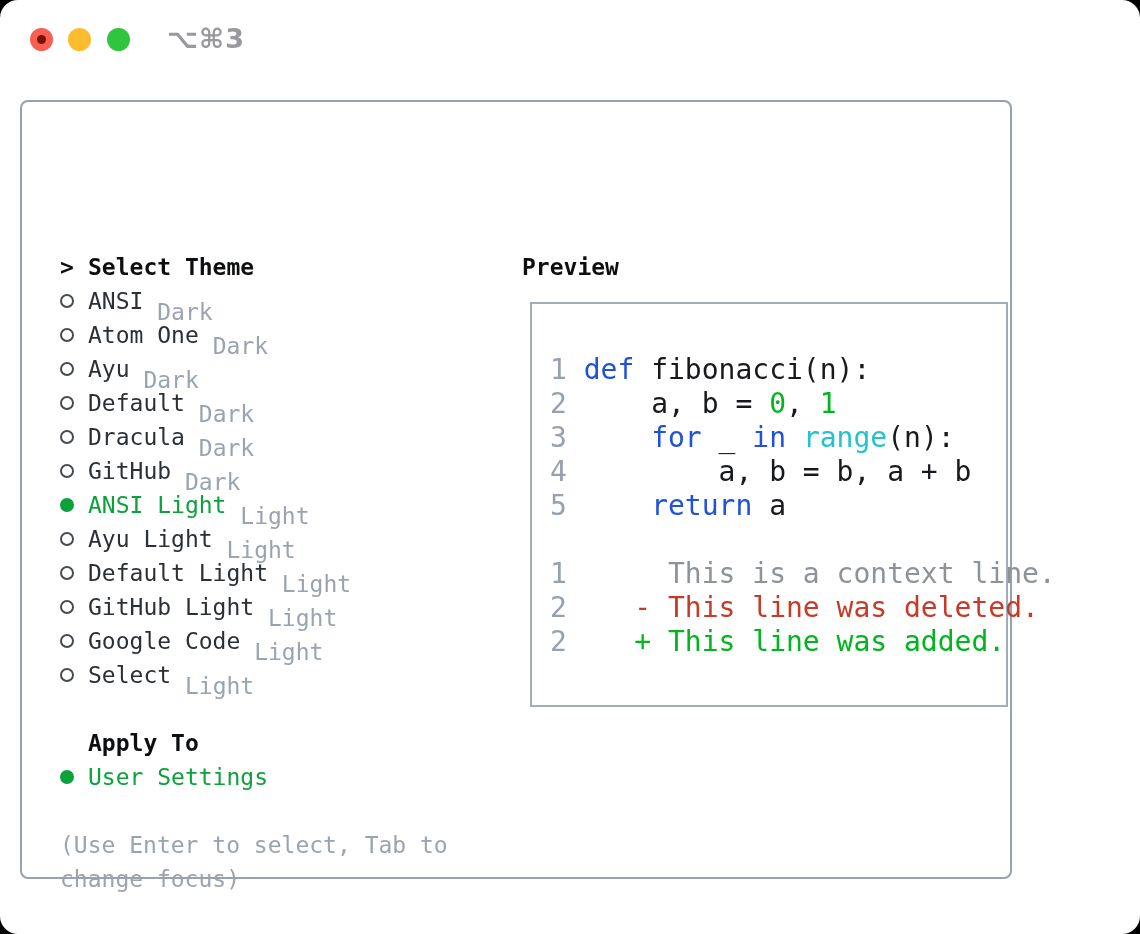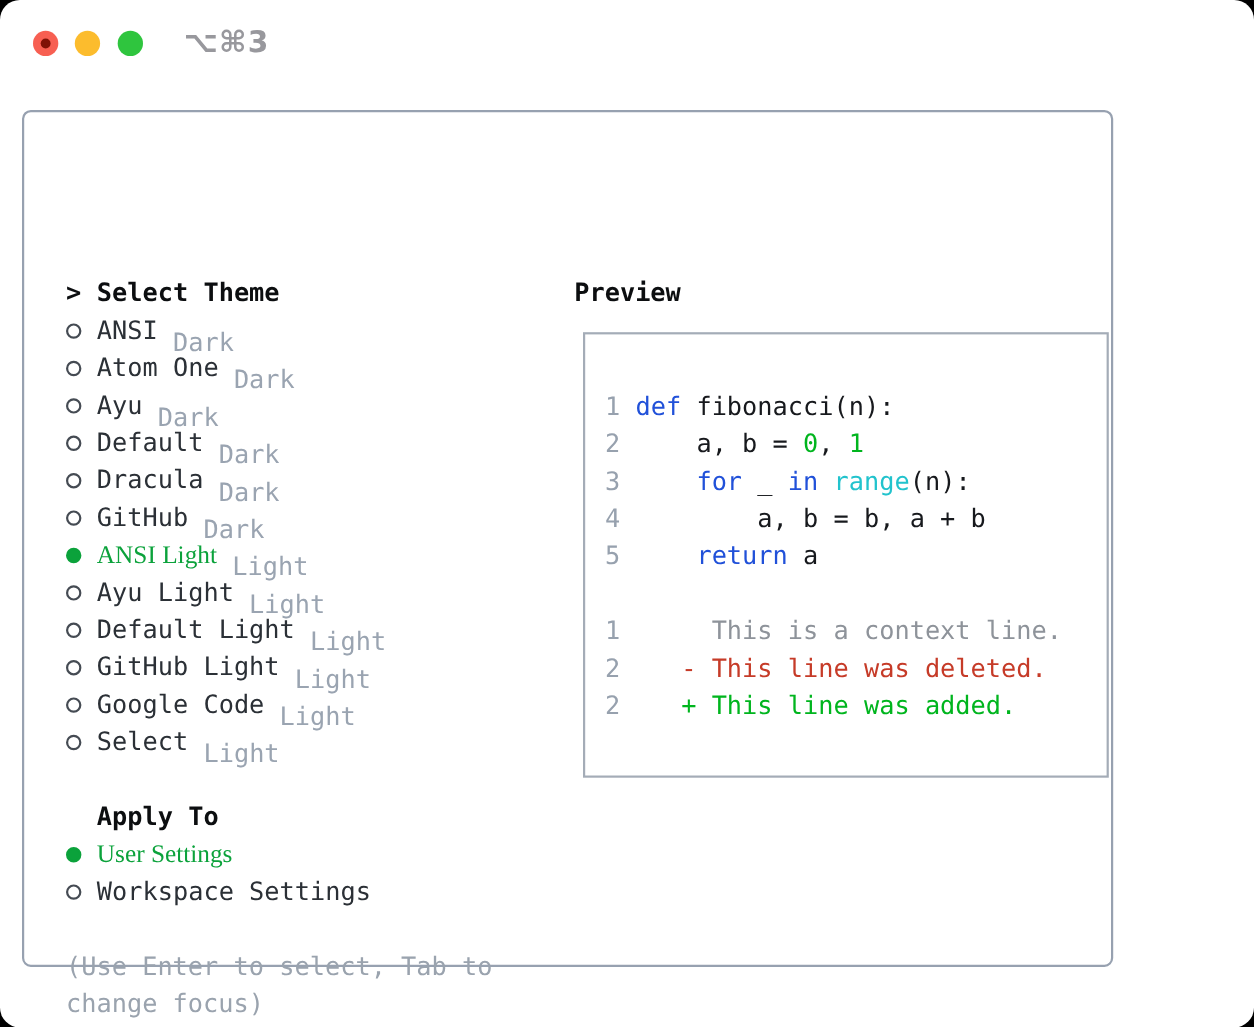--- a/index.html
+++ b/index.html
@@ -35,34 +35,34 @@
   
   .left-col { position:absolute; left:38px; top:148px; }
   .row { height:34px; display:flex; align-items:center; white-space:pre; font-size:23px; }
   .row.spacer { height:34px; }
   .marker { width:28px; flex:0 0 28px; display:flex; align-items:center; }
   .caret { font-weight:bold; color:#0c0e10; font-size:23px; }
   .ring  { width:10px; height:10px; border:2.5px solid #454b53; border-radius:50%; }
   .ring.on { background:var(--green-select); border-color:var(--green-select); }
   .hdr     { font-weight:bold; color:#0c0e10; }
   .name    { color:#2b3036; }
-  .name.on { color:var(--green-select);font-family:Liberation Serif, serif; }
+  .name.on { color:var(--green-select); }
   .variant { color:#9aa4b1;margin-top:22px; }
   .helpline{ color:#9aa3ae; }
   
   .preview-title {
     position:absolute; left:500px; top:148px; height:34px; display:flex; align-items:center;
     font-size:23px; font-weight:bold; color:#0c0e10;text-align:right;
   }
   .preview-box {
     position:absolute; left:508px; top:200px; width:478px; height:405px;
     border:2px solid #a4acb7; box-sizing:border-box; background:#fff;
   }
   .codewrap { padding:49px 0 0 18px; }
-  .cl { white-space:pre; height:34px; line-height:34px; font-size:23px; }
+  .cl { white-space:pre; height:34px; line-height:34px; font-size:28px; }
   .ln { color:#97a1ae; }
   .tk-plain { color:var(--ink); }
   .tk-kw    { color:var(--blue); }
   .tk-num   { color:var(--green-bright); }
   .tk-fn    { color:var(--cyan); }
   .diff-context { color:#8e939a; }
   .diff-deleted { color:var(--red); }
   .diff-added   { color:var(--green-bright); }
 </style>
 </head>
@@ -91,21 +91,20 @@
           <div class="row"><span class="marker"><span class="ring"></span></span><span class="name">GitHub</span><span class="variant"> Dark</span></div>
           <div class="row"><span class="marker"><span class="ring on"></span></span><span class="name on">ANSI Light</span><span class="variant"> Light</span></div>
           <div class="row"><span class="marker"><span class="ring"></span></span><span class="name">Ayu Light</span><span class="variant"> Light</span></div>
           <div class="row"><span class="marker"><span class="ring"></span></span><span class="name">Default Light</span><span class="variant"> Light</span></div>
           <div class="row"><span class="marker"><span class="ring"></span></span><span class="name">GitHub Light</span><span class="variant"> Light</span></div>
           <div class="row"><span class="marker"><span class="ring"></span></span><span class="name">Google Code</span><span class="variant"> Light</span></div>
           <div class="row"><span class="marker"><span class="ring"></span></span><span class="name">Select</span><span class="variant"> Light</span></div>
           <div class="row spacer"></div>
           <div class="row"><span class="marker"></span><span class="hdr">Apply To</span></div>
           <div class="row"><span class="marker"><span class="ring on"></span></span><span class="name on">User Settings</span></div>
-          <div class="row"><span class="marker"><span class="ring"></span></span><span class="name">Workspace Settings</span></div>
           <div class="row spacer"></div>
           <div class="row"><span class="helpline">(Use Enter to select, Tab to</span></div>
           <div class="row"><span class="helpline">change focus)</span></div>
         </div>
       <div class="preview-title">Preview</div>
       <div class="preview-box">
         <div class="codewrap" id="codewrap">
             <div class="cl"><span class="ln">1 </span><span class="tk-kw">def</span><span class="tk-plain"> fibonacci(n):</span></div>
             <div class="cl"><span class="ln">2 </span><span class="tk-plain">    a, b = </span><span class="tk-num">0</span><span class="tk-plain">, </span><span class="tk-num">1</span></div>
             <div class="cl"><span class="ln">3 </span><span class="tk-plain">    </span><span class="tk-kw">for</span><span class="tk-plain"> _ </span><span class="tk-kw">in</span><span class="tk-plain"> </span><span class="tk-fn">range</span><span class="tk-plain">(n):</span></div>

